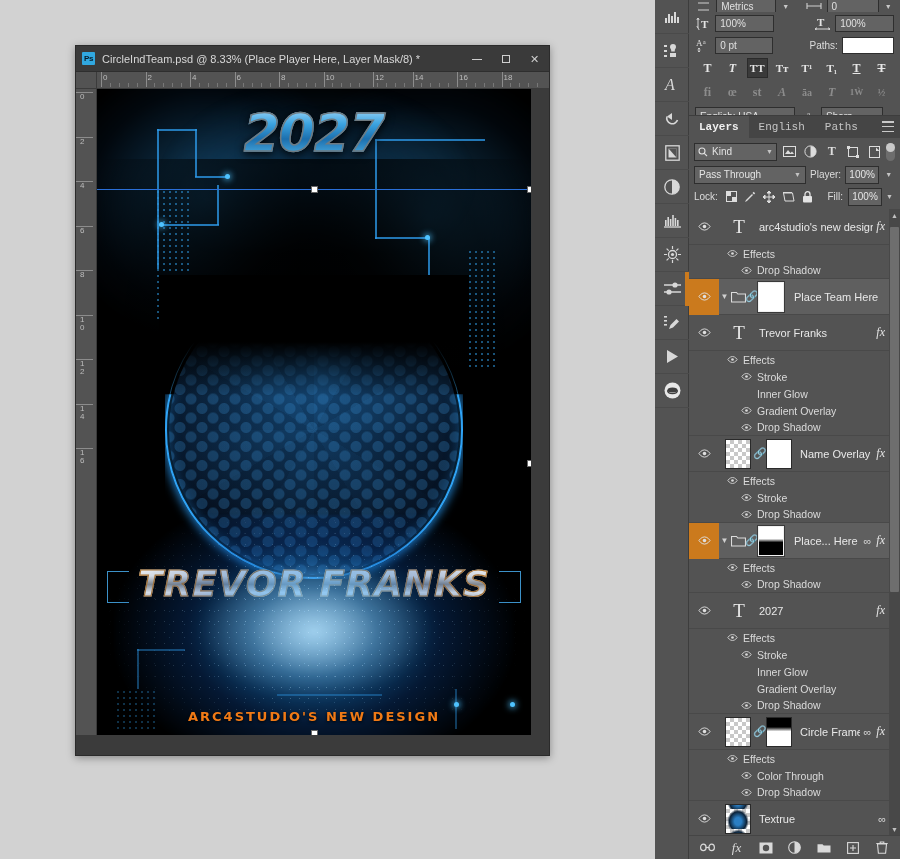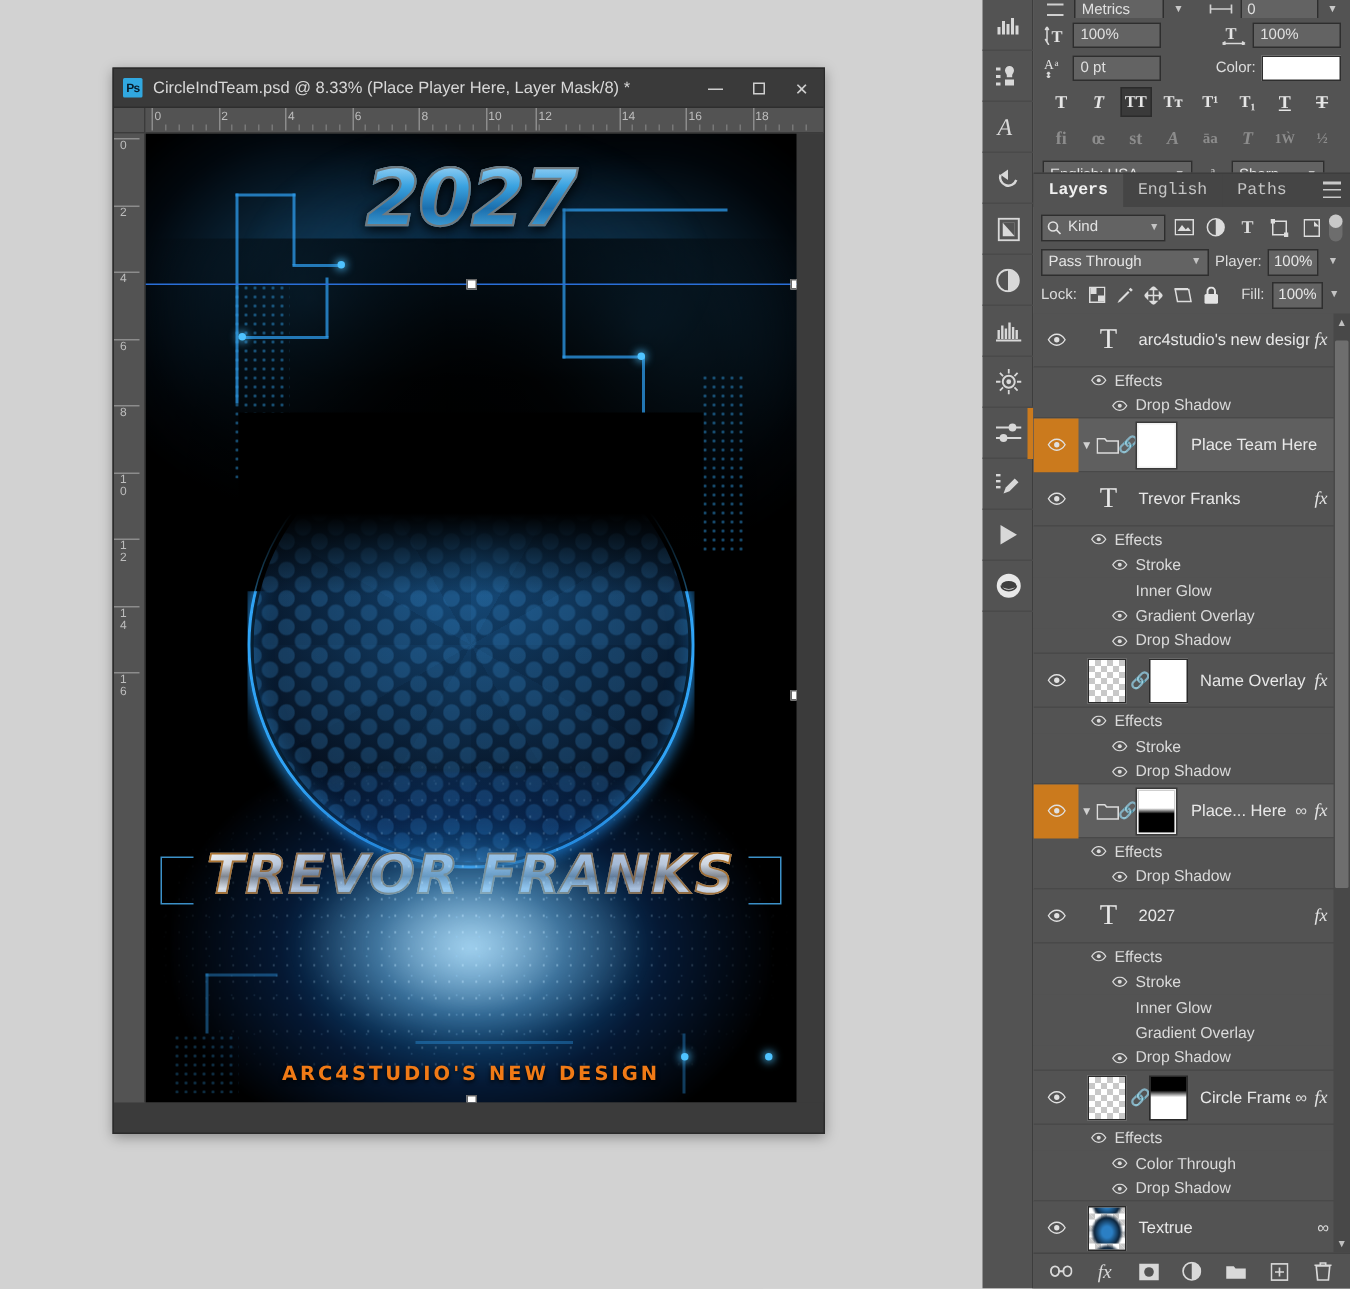--- a/index.html
+++ b/index.html
@@ -454,21 +454,21 @@
         <div class="rtick rtick-h" style="left: 184px;">8</div>
         <div class="minor-h" style="left: 190.9px;"></div>
         <div class="minor-h" style="left: 199.8px;"></div>
         <div class="minor-h" style="left: 208.7px;"></div>
         <div class="minor-h" style="left: 217.6px;"></div>
         <div class="rtick rtick-h" style="left: 228.5px;">10</div>
         <div class="minor-h" style="left: 235.4px;"></div>
         <div class="minor-h" style="left: 244.3px;"></div>
         <div class="minor-h" style="left: 253.2px;"></div>
         <div class="minor-h" style="left: 262.1px;"></div>
-        <div class="rtick rtick-h" style="left: 262px;">12</div>
+        <div class="rtick rtick-h" style="left: 278px;">12</div>
         <div class="minor-h" style="left: 279.9px;"></div>
         <div class="minor-h" style="left: 288.8px;"></div>
         <div class="minor-h" style="left: 297.7px;"></div>
         <div class="minor-h" style="left: 306.6px;"></div>
         <div class="rtick rtick-h" style="left: 317.5px;">14</div>
         <div class="minor-h" style="left: 324.4px;"></div>
         <div class="minor-h" style="left: 333.3px;"></div>
         <div class="minor-h" style="left: 342.2px;"></div>
         <div class="minor-h" style="left: 351.1px;"></div>
         <div class="rtick rtick-h" style="left: 362px;">16</div>
@@ -713,21 +713,21 @@
 
       <div class="char-row">
         <div class="cicon">
           <svg width="15" height="14" viewBox="0 0 15 14">
             <text x="0" y="8" font-size="9" font-family="serif" fill="#e0e0e0">A</text>
             <text x="7" y="6" font-size="6" font-family="serif" fill="#e0e0e0">a</text>
             <path d="M3 10v4M3 10l-1 1.4M3 10l1 1.4M3 14l-1-1.4M3 14l1-1.4" stroke="#d8d8d8" stroke-width=".9" fill="none"></path>
           </svg>
         </div>
         <div class="cfield" style="width:64px;">0 pt</div>
-        <span class="lbl" style="margin-left:32px;">Color:</span>
+        <span class="lbl" style="margin-left:32px;">Paths:</span>
         <div class="color-swatch"></div>
       </div>
 
       <div class="tstyle-row">
         <div class="tbtn">T</div>
         <div class="tbtn" style="font-style:italic;">T</div>
         <div class="tbtn active" style="font-size:11px;">TT</div>
         <div class="tbtn" style="font-size:11px;">Tᴛ</div>
         <div class="tbtn" style="font-size:11px;">T¹</div>
         <div class="tbtn" style="font-size:11px;">T₁</div>

